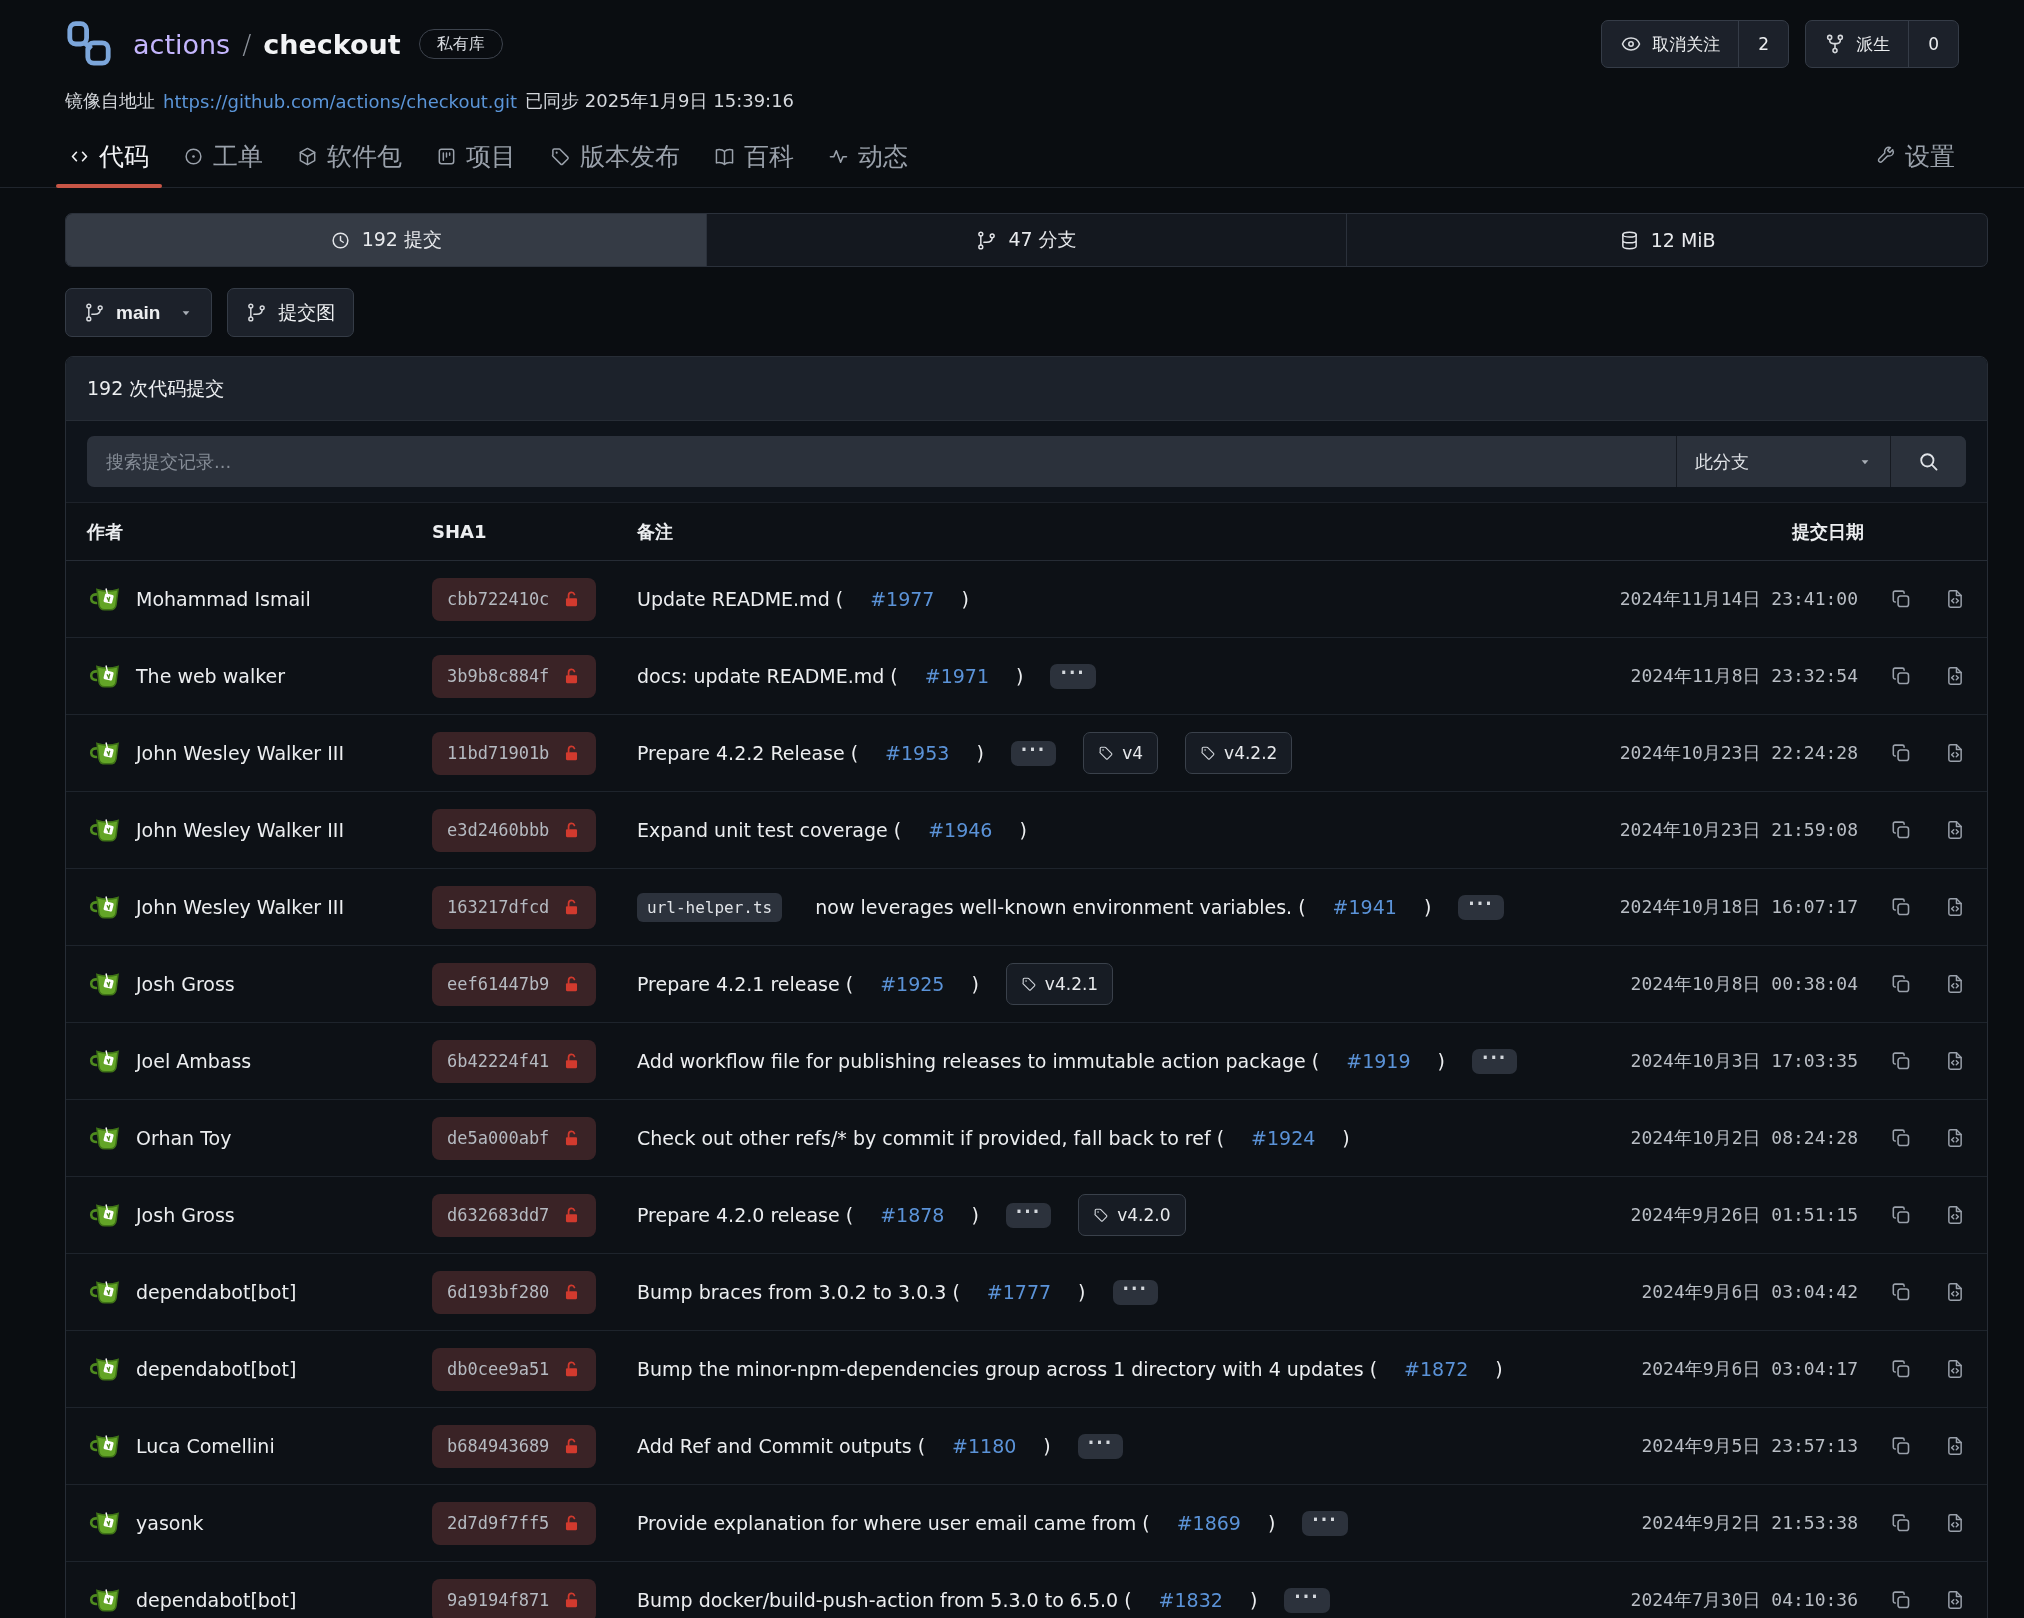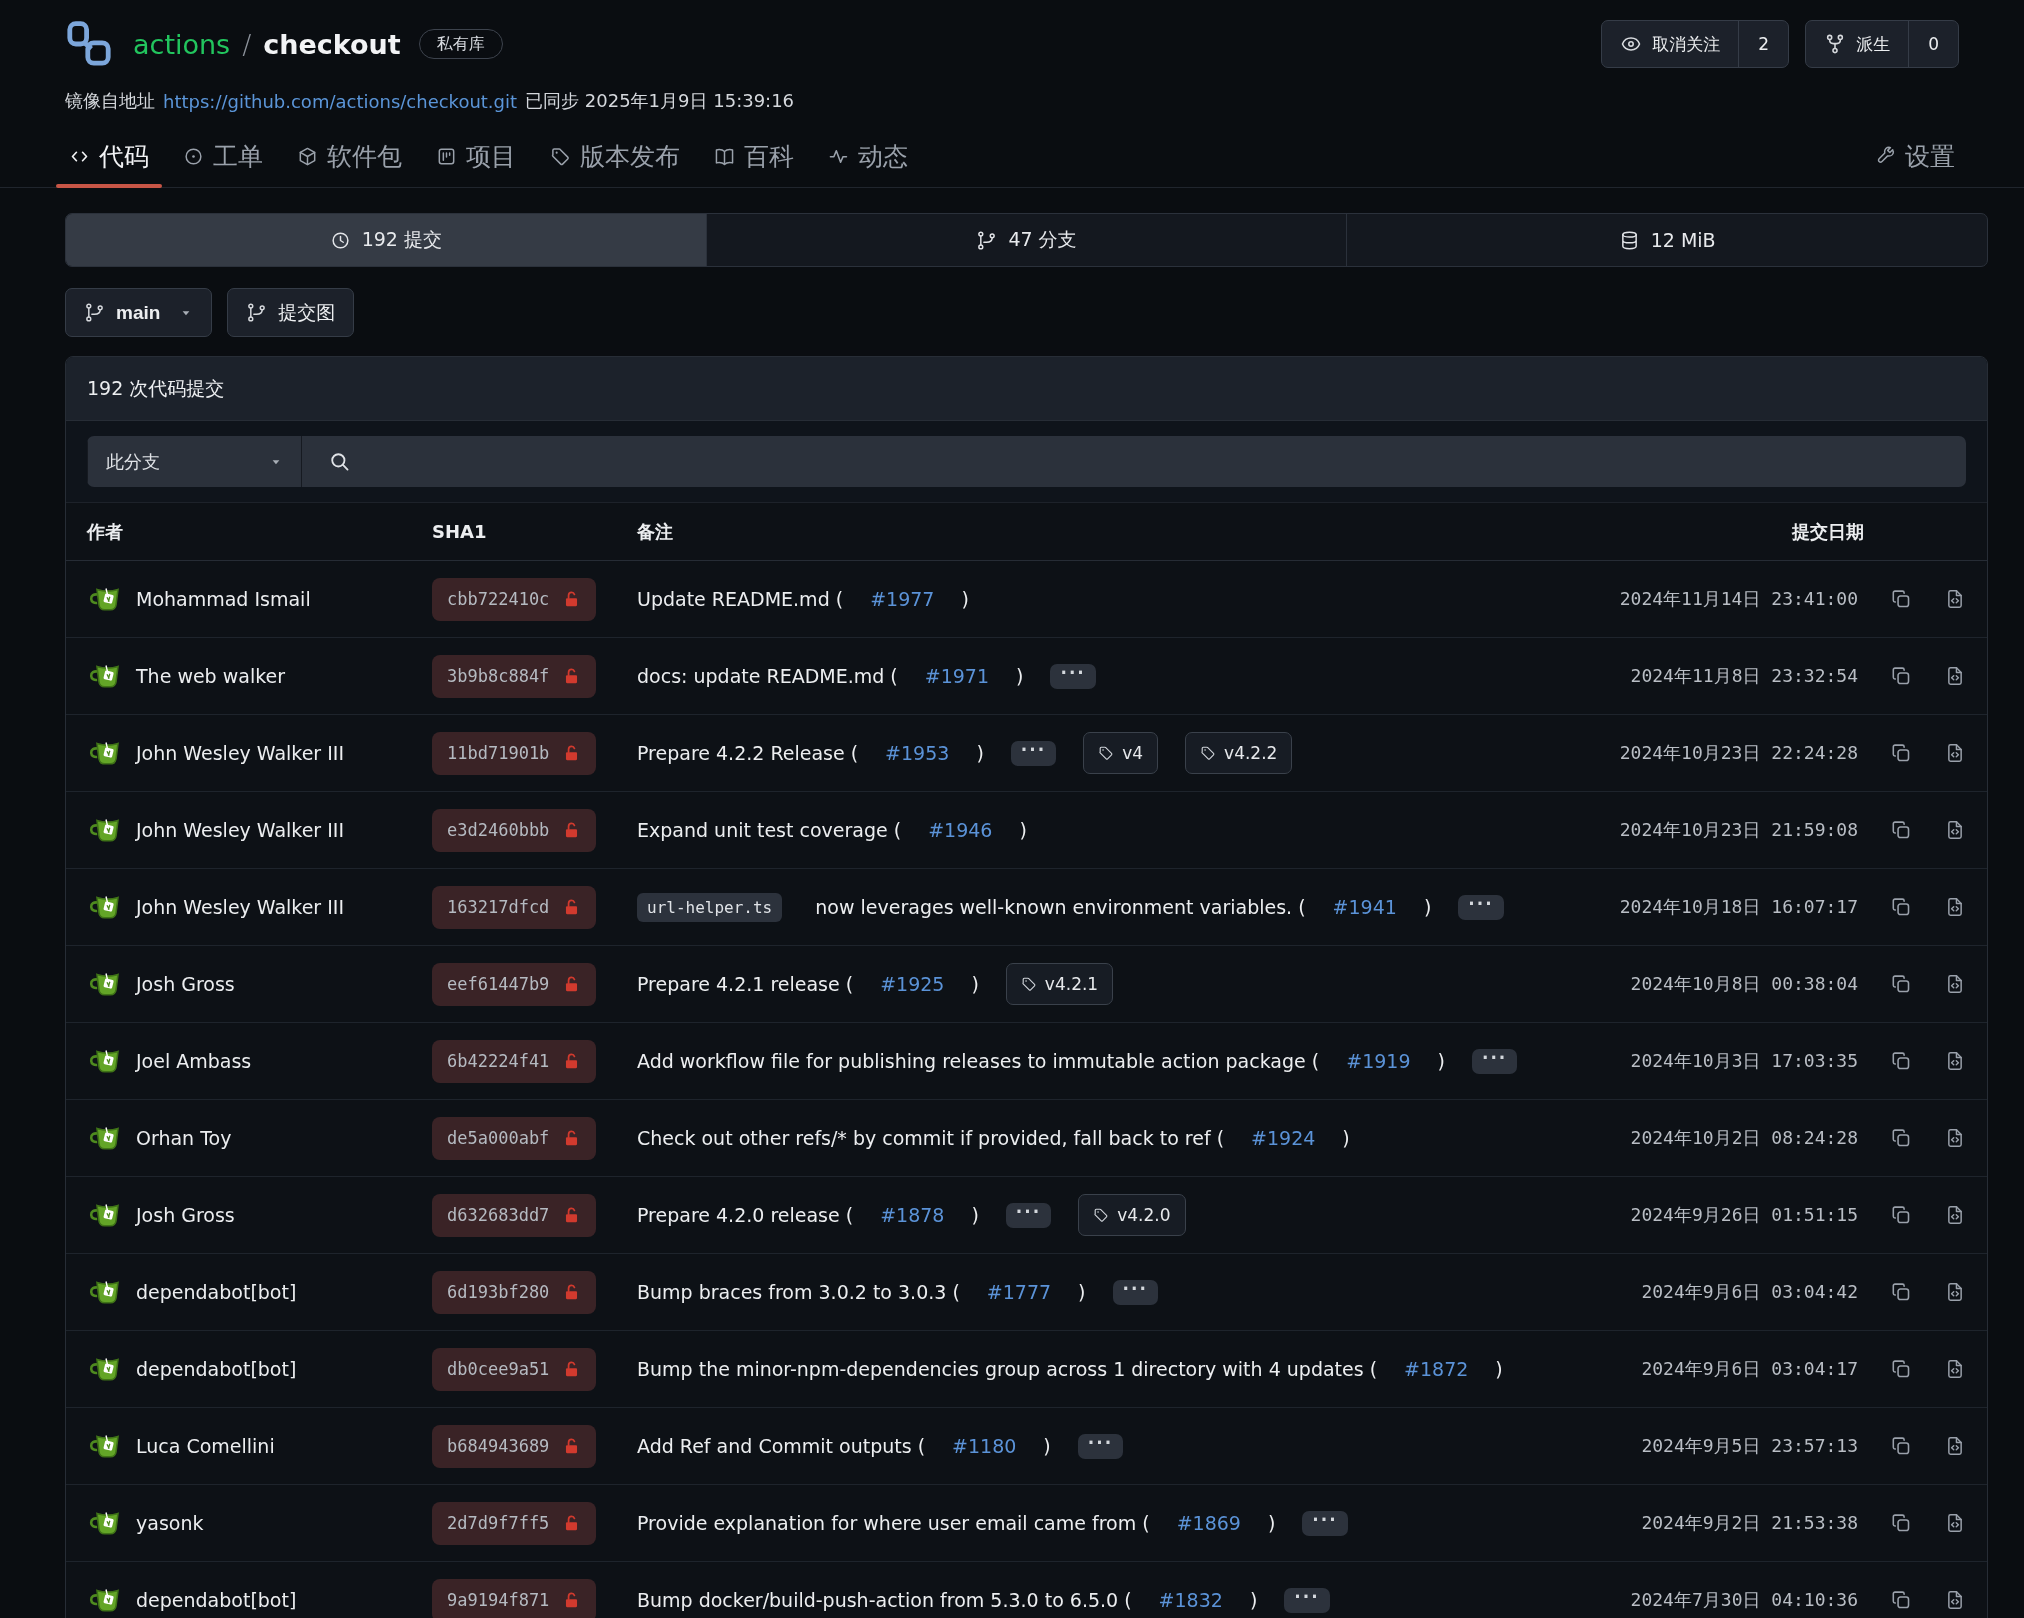--- a/index.html
+++ b/index.html
@@ -10,21 +10,21 @@
     font-family: "DejaVu Sans", "Liberation Sans", sans-serif;
   }
   .ico { display: inline-flex; align-items: center; justify-content: center; flex: none; }
   .ico svg { display: block; }
 
   
   .repo-header { padding-top: 16px; }
   .title-row { display: flex; align-items: center; padding: 0 65px; height: 56px; }
   .site-logo { width: 48px; height: 48px; margin-right: 20px; }
   .repo-title { font-size: 27px; display: flex; align-items: baseline; gap: 12px; }
-  .repo-title .owner { color: #22c55e; font-weight: 400; text-decoration: none; }
+  .repo-title .owner { color: #c4b5fd; font-weight: 400; text-decoration: none; }
   .repo-title .sep { color: #8d939c; font-weight: 300; }
   .repo-title .repo { color: #f2f3f5; font-weight: 700; text-decoration: none; }
   .vis-badge {
     margin-left: 18px; border: 1px solid #3d434d; border-radius: 20px;
     padding: 6px 17px; font-size: 16px; color: #d8dbe0; line-height: 1;
   }
   .header-actions { margin-left: auto; display: flex; gap: 16px; }
   .action-btn {
     display: flex; align-items: stretch; height: 48px;
     background: #1c212a; border: 1px solid #353c47; border-radius: 7px;
@@ -340,20 +340,21 @@
         </span>
       <span>提交图</span>
     </button>
   </div>
 
   <section class="commits-panel">
     <div class="panel-title">192 次代码提交</div>
 
     <div class="search-row">
       <div class="search-group">
+        <input type="text" placeholder="搜索提交记录..." style="">
         <div class="branch-filter">
           <span>此分支</span>
           <span class="caret ico" style="width:14px;height:14px">
               <svg viewBox="0 0 24 24" width="100%" height="100%" fill="currentColor">
                 <path d="M6.2 9.2h11.6L12 15.8Z"></path>
               </svg>
             </span>
         </div>
         <button class="search-btn">
           <span class="ico" style="width:23px;height:23px">

